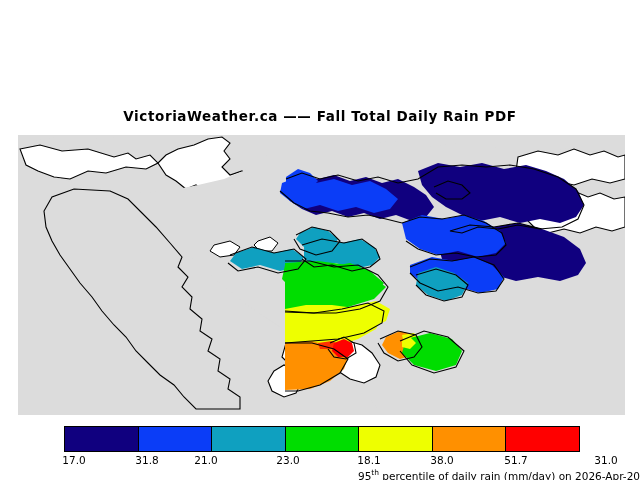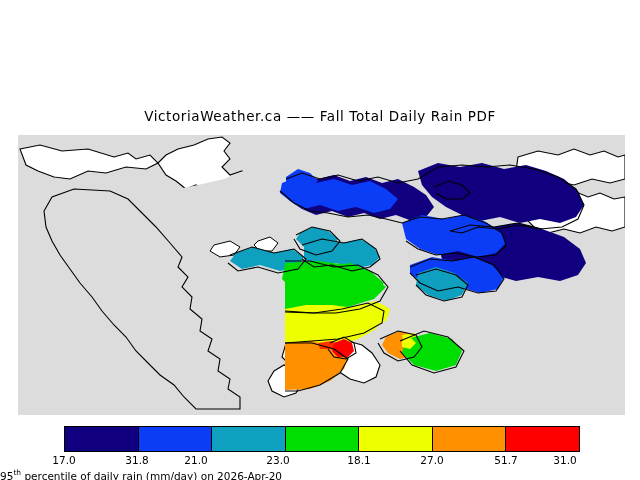--- a/index.html
+++ b/index.html
@@ -1,37 +1,37 @@
 <!DOCTYPE html>
 <html><head>
 <meta charset="utf-8">
 <style>
   html,body{margin:0;padding:0;background:#ffffff;}
   body{width:640px;height:480px;position:relative;overflow:hidden;
        font-family:"DejaVu Sans","Liberation Sans",sans-serif;}
 
   #title{position:absolute;left:0;top:108px;width:640px;text-align:center;
-         font-size:13.5px;color:#000;letter-spacing:.6px;white-space:nowrap;}
+         font-size:13.5px;color:#000;letter-spacing:.6px;white-space:nowrap;font-weight:bold;}
 
   #map-area{position:absolute;left:18px;top:135px;width:607px;height:280px;}
   #map-svg{display:block;width:607px;height:280px;}
 
   #colorbar-area{position:absolute;left:0;top:424px;width:640px;height:56px;}
   #cbar{position:absolute;left:64px;top:2px;width:516px;height:26px;
         border:1px solid #000;box-sizing:border-box;display:flex;}
   #cbar .seg{flex:1 1 0;height:100%;border-right:1px solid #000;box-sizing:border-box;}
   #cbar .seg:last-child{border-right:none;}
   #cbar-shadow{position:absolute;left:67px;top:5px;width:516px;height:26px;
         background:#c9c9c9;z-index:-1;}
 
   #ticklabels{position:absolute;left:0;top:30px;width:640px;height:14px;}
   #ticklabels span{position:absolute;font-size:10.5px;color:#000;
-        transform:translateX(-50%);white-space:nowrap;}
+        transform:translateX(-50%);white-space:nowrap;margin-left:10px;}
 
-  #cbar-caption{position:absolute;left:0;top:44px;width:640px;text-align:left;
+  #cbar-caption{position:absolute;left:0;top:44px;width:640px;text-align:right;
         font-size:10.5px;color:#000;white-space:nowrap;}
   #cbar-caption sup{font-size:7.5px;vertical-align:super;}
 </style>
 </head>
 <body>
 
 <div id="title">VictoriaWeather.ca —— Fall Total Daily Rain PDF</div>
 
 <div id="map-area">
 <svg id="map-svg" viewBox="0 0 607 280" xmlns="http://www.w3.org/2000/svg">
@@ -157,19 +157,19 @@
     <div class="seg" style="background:#ff9000"></div>
     <div class="seg" style="background:#ff0000"></div>
   </div>
 
   <div id="ticklabels">
     <span style="left:64px">17.0</span>
     <span style="left:137px">31.8</span>
     <span style="left:196px">21.0</span>
     <span style="left:278px">23.0</span>
     <span style="left:359px">18.1</span>
-    <span style="left:432px">27.0</span>
+    <span style="left:432px">38.0</span>
     <span style="left:506px">51.7</span>
-    <span style="left:565px">31.0</span>
+    <span style="left:596px">31.0</span>
   </div>
 
   <div id="cbar-caption"><span>95</span><sup>th</sup><span> percentile of daily rain (mm/day) on 2026-Apr-20</span></div>
 </div>
 
 </body></html>

